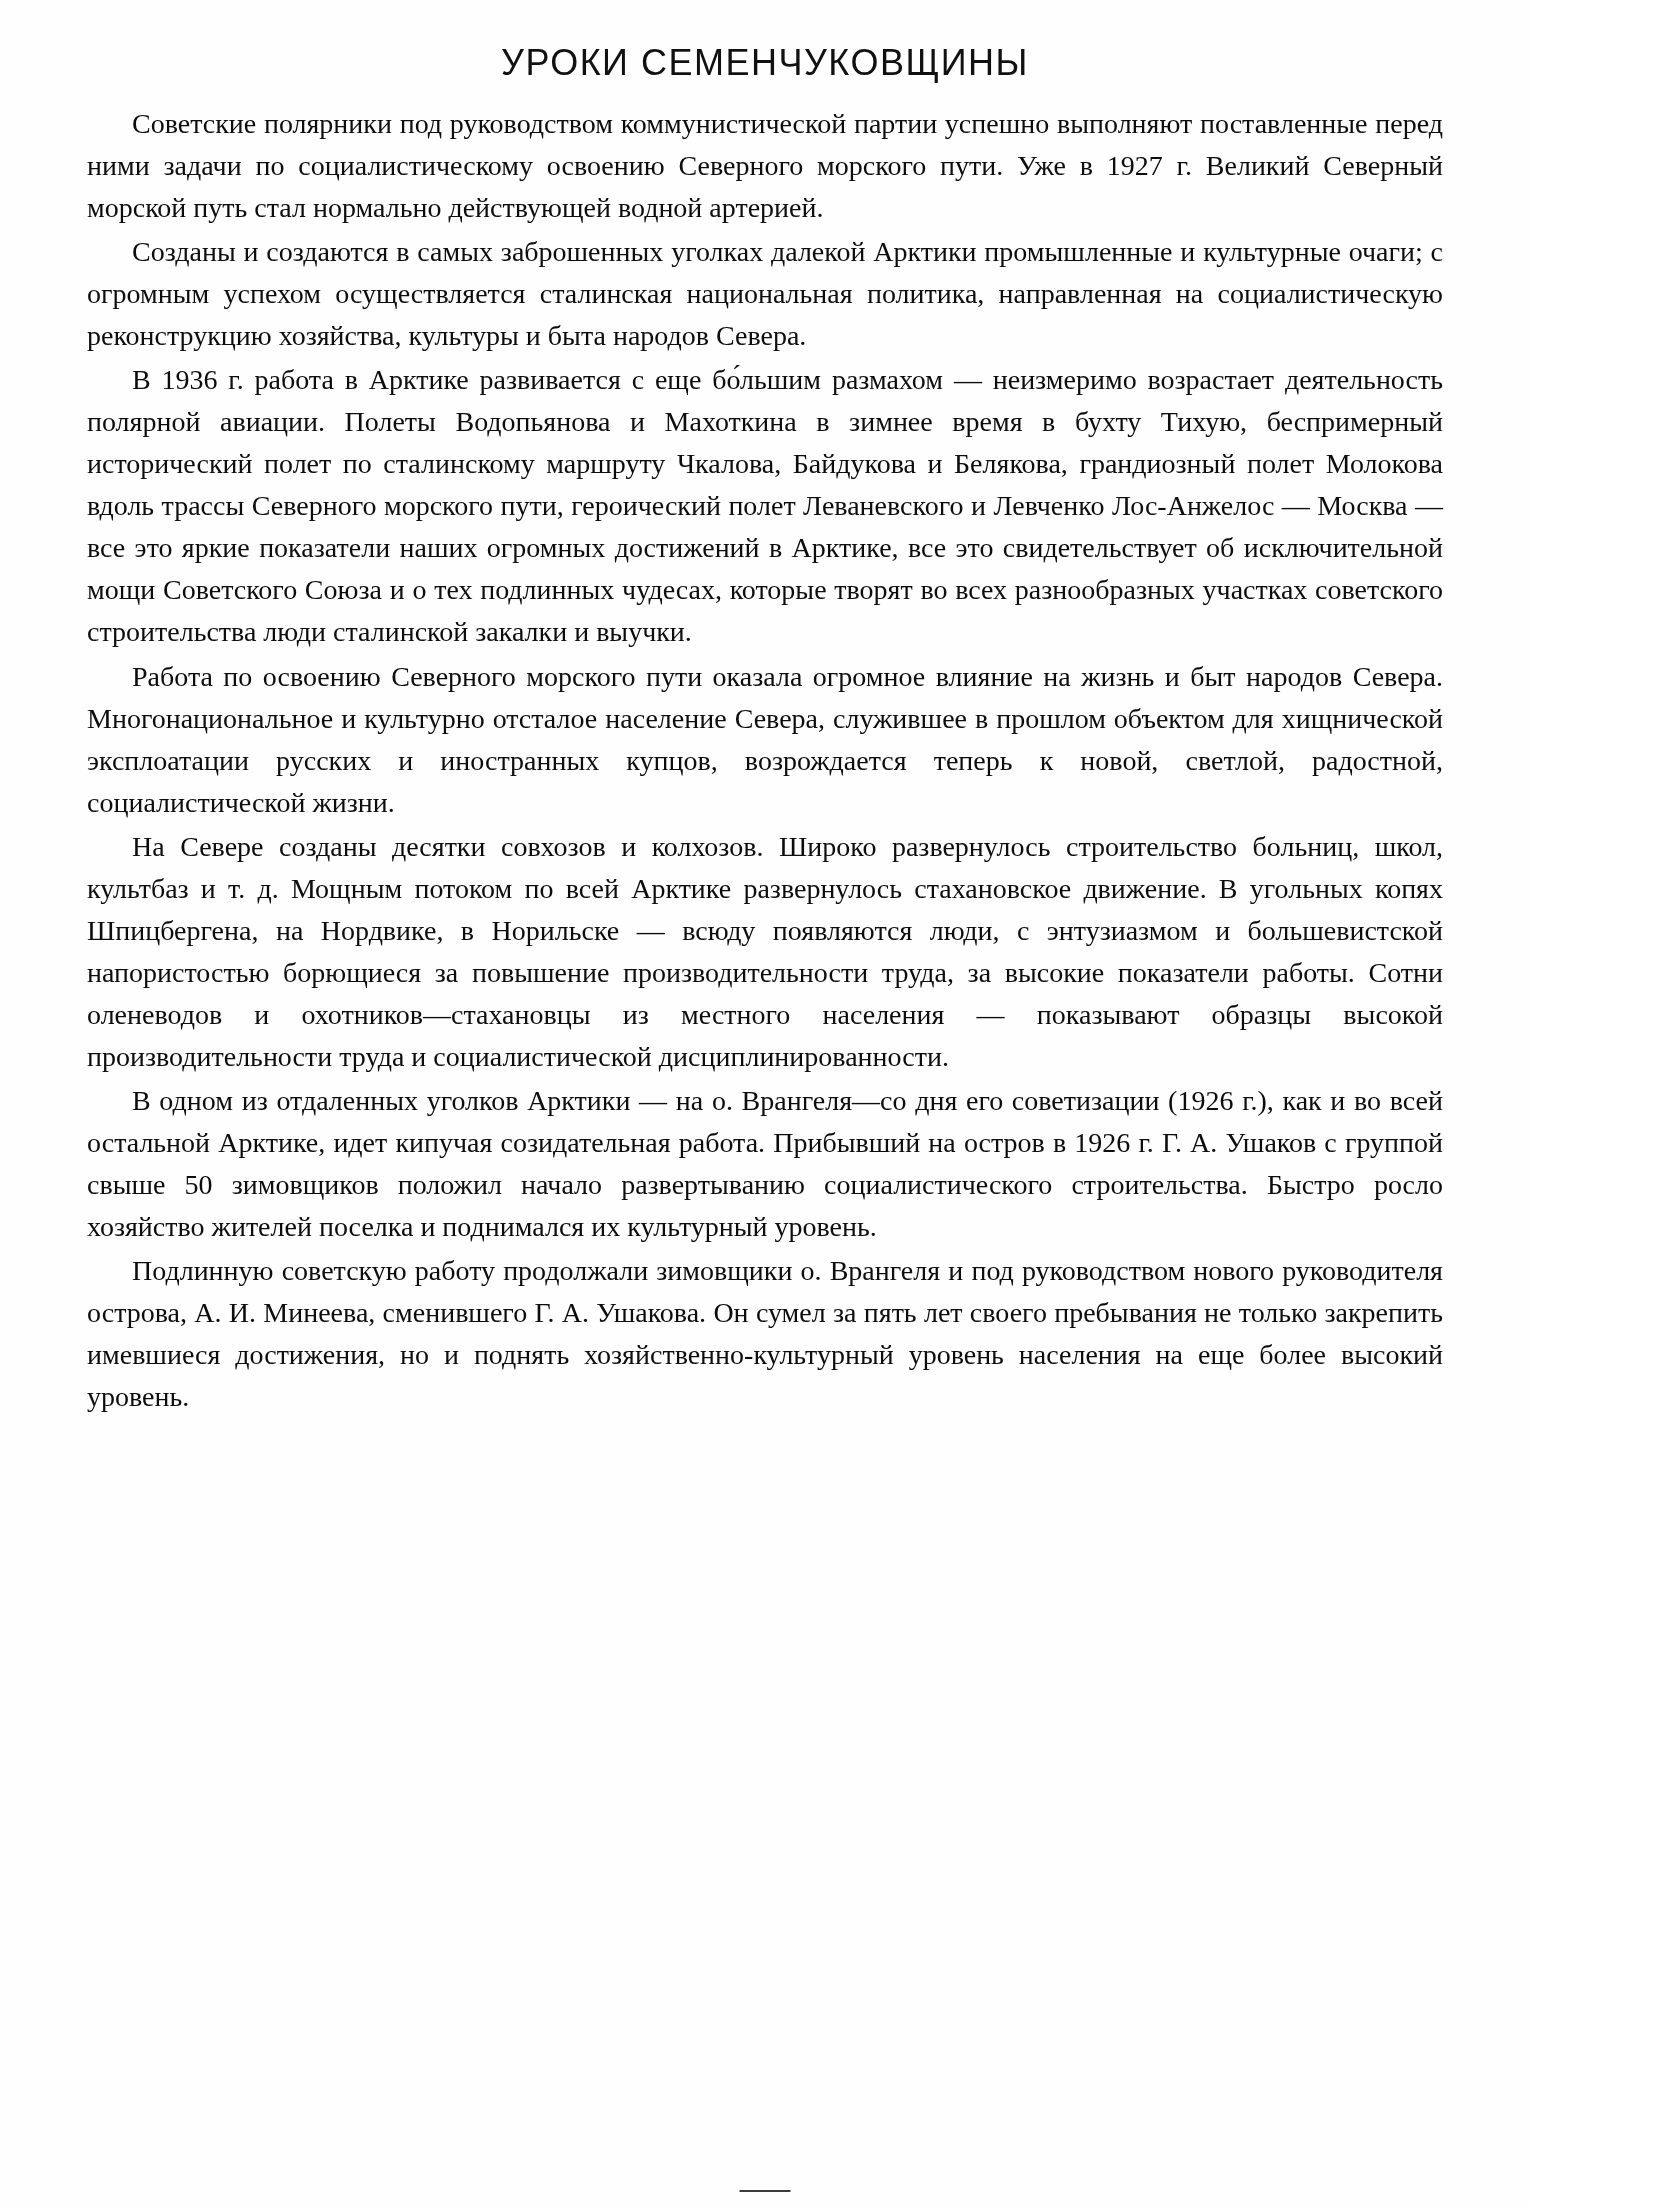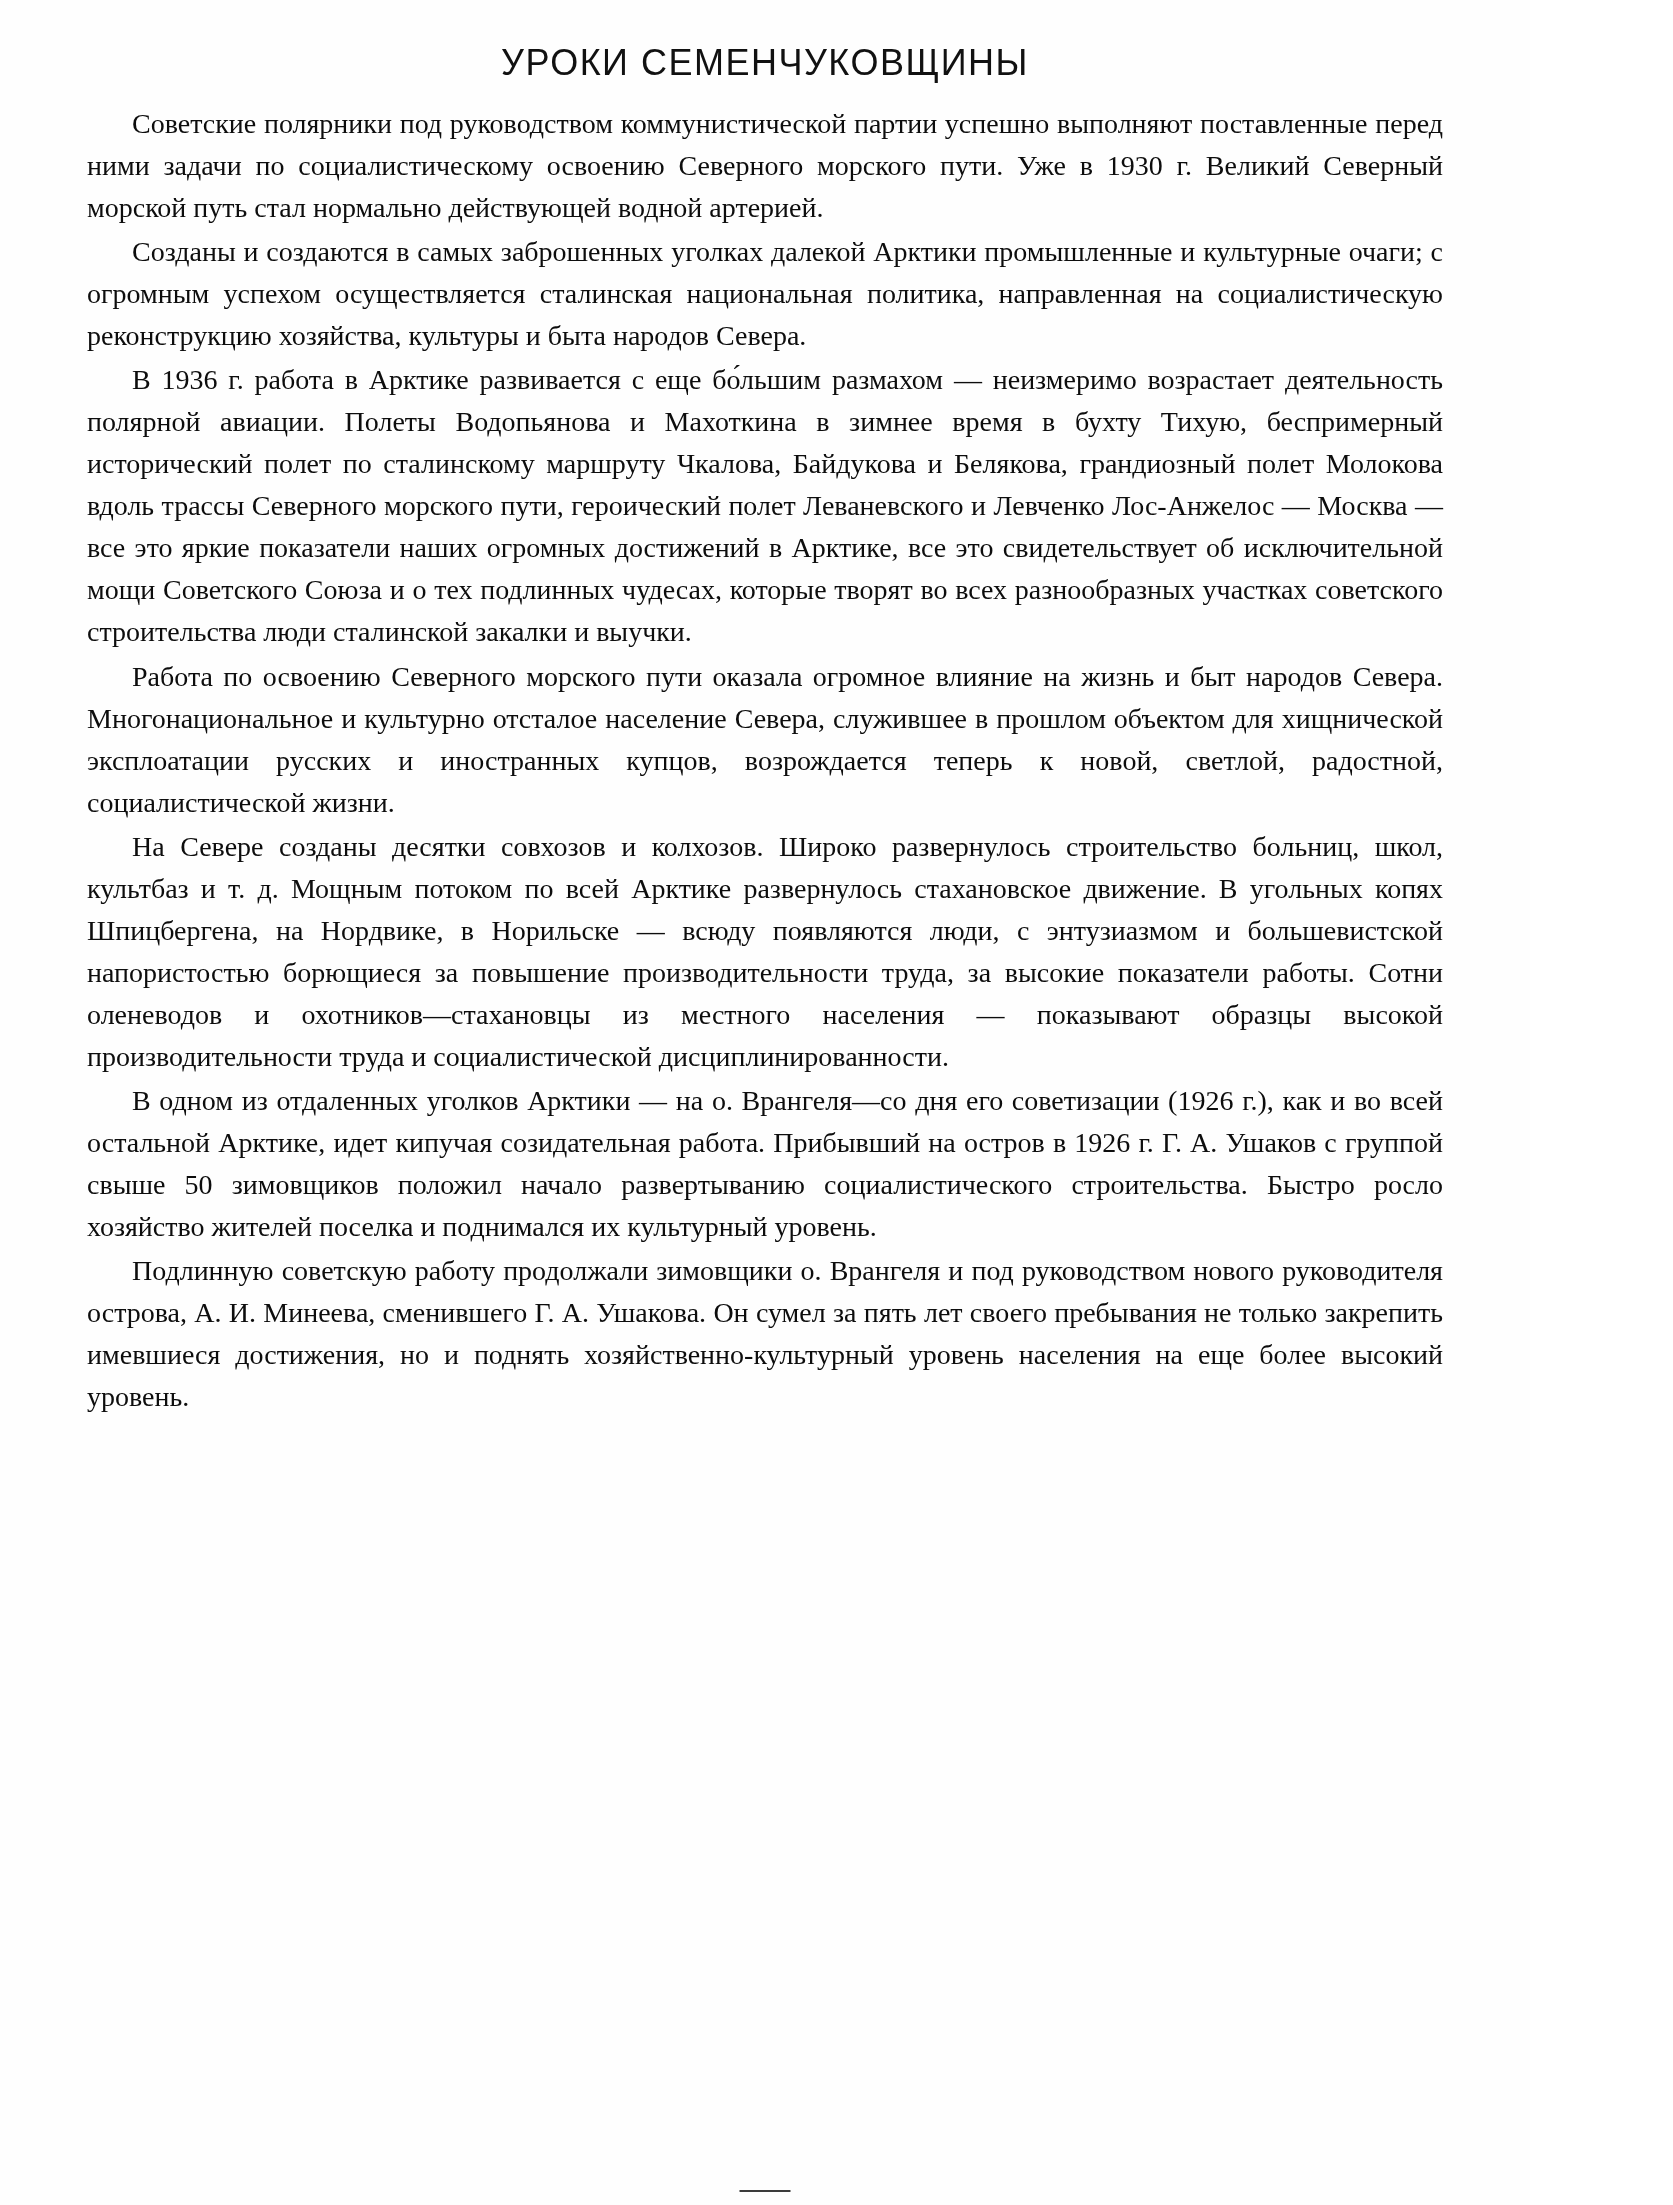--- a/index.html
+++ b/index.html
@@ -55,21 +55,21 @@
   }
 </style>
 </head>
 <body>
 
 <div class="page">
 
   <h1 class="page-title">УРОКИ СЕМЕНЧУКОВЩИНЫ</h1>
 
   <div class="body-text">
-    <p>Советские полярники под руководством коммунистической партии успешно выполняют поставленные перед ними задачи по социалистическому освоению Северного морского пути. Уже в 1930 г. Великий Северный морской путь стал нормально действующей водной артерией.</p>
+    <p>Советские полярники под руководством коммунистической партии успешно выполняют поставленные перед ними задачи по социалистическому освоению Северного морского пути. Уже в 1927 г. Великий Северный морской путь стал нормально действующей водной артерией.</p>
     <p>Созданы и создаются в самых заброшенных уголках далекой Арктики промышленные и культурные очаги; с огромным успехом осуществляется сталинская национальная политика, направленная на социалистическую реконструкцию хозяйства, культуры и быта народов Севера.</p>
     <p>В 1936 г. работа в Арктике развивается с еще бо́льшим размахом — неизмеримо возрастает деятельность полярной авиации. Полеты Водопьянова и Махоткина в зимнее время в бухту Тихую, беспримерный исторический полет по сталинскому маршруту Чкалова, Байдукова и Белякова, грандиозный полет Молокова вдоль трассы Северного морского пути, героический полет Леваневского и Левченко Лос-Анжелос — Москва — все это яркие показатели наших огромных достижений в Арктике, все это свидетельствует об исключительной мощи Советского Союза и о тех подлинных чудесах, которые творят во всех разнообразных участках советского строительства люди сталинской закалки и выучки.</p>
     <p>Работа по освоению Северного морского пути оказала огромное влияние на жизнь и быт народов Севера. Многонациональное и культурно отсталое население Севера, служившее в прошлом объектом для хищнической эксплоатации русских и иностранных купцов, возрождается теперь к новой, светлой, радостной, социалистической жизни.</p>
     <p>На Севере созданы десятки совхозов и колхозов. Широко развернулось строительство больниц, школ, культбаз и т. д. Мощным потоком по всей Арктике развернулось стахановское движение. В угольных копях Шпицбергена, на Нордвике, в Норильске — всюду появляются люди, с энтузиазмом и большевистской напористостью борющиеся за повышение производительности труда, за высокие показатели работы. Сотни оленеводов и охотников—стахановцы из местного населения — показывают образцы высокой производительности труда и социалистической дисциплинированности.</p>
     <p>В одном из отдаленных уголков Арктики — на о. Врангеля—со дня его советизации (1926 г.), как и во всей остальной Арктике, идет кипучая созидательная работа. Прибывший на остров в 1926 г. Г. А. Ушаков с группой свыше 50 зимовщиков положил начало развертыванию социалистического строительства. Быстро росло хозяйство жителей поселка и поднимался их культурный уровень.</p>
     <p>Подлинную советскую работу продолжали зимовщики о. Врангеля и под руководством нового руководителя острова, А. И. Минеева, сменившего Г. А. Ушакова. Он сумел за пять лет своего пребывания не только закрепить имевшиеся достижения, но и поднять хозяйственно-культурный уровень населения на еще более высокий уровень.</p>
   </div>
 
   <div class="footer-mark"></div>
 </div>

